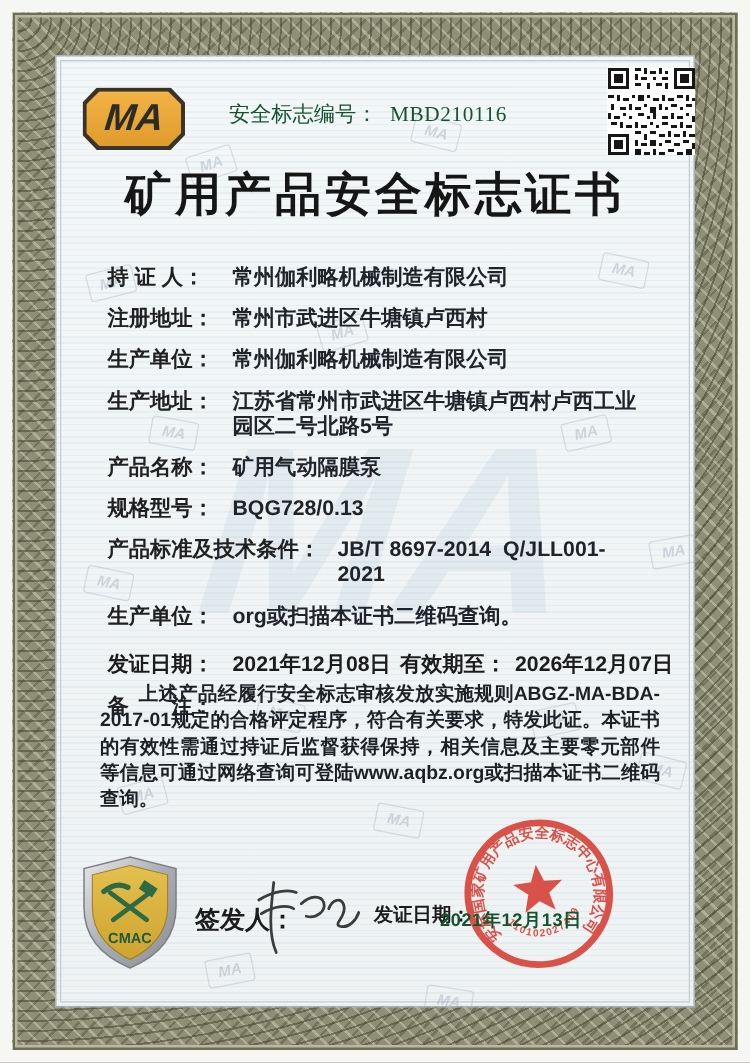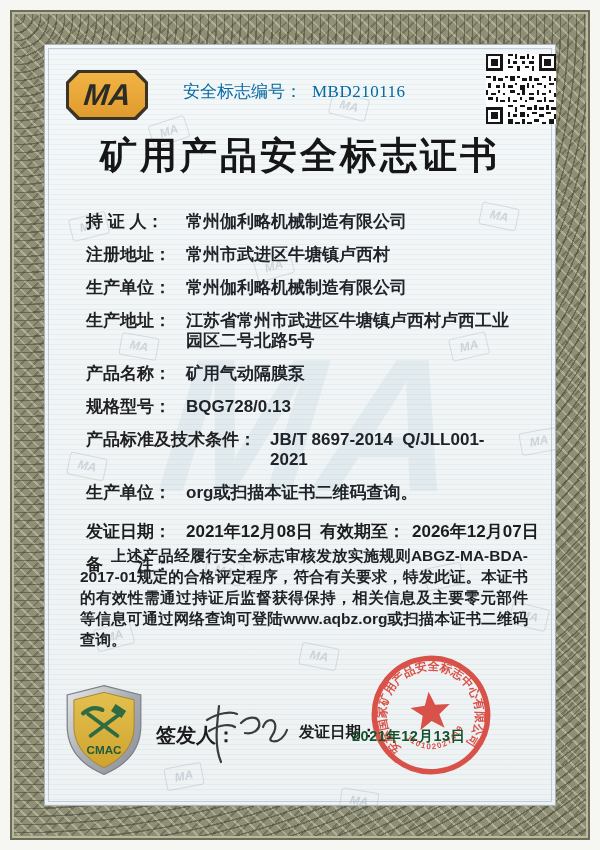--- a/index.html
+++ b/index.html
@@ -28,21 +28,21 @@
   
   .ma-badge{position:absolute;left:66px;top:70px;width:82px;height:50px;z-index:2;
     background:#3a3428;clip-path:polygon(14% 0,86% 0,100% 24%,100% 76%,86% 100%,14% 100%,0 76%,0 24%);
     display:flex;align-items:center;justify-content:center;}
   .ma-badge-inner{width:76px;height:44px;background:linear-gradient(#f2b445,#e09b2d);
     clip-path:polygon(14% 0,86% 0,100% 24%,100% 76%,86% 100%,14% 100%,0 76%,0 24%);
     display:flex;align-items:center;justify-content:center;}
   .ma-badge-text{font-weight:900;font-style:italic;font-size:30px;letter-spacing:0px;
     color:#2b2b28;transform:skewX(-6deg);font-family:"Liberation Sans",sans-serif;}
   .cert-no{position:absolute;left:183px;top:80px;z-index:2;font-family:"Liberation Serif",serif;
-    font-size:17px;color:#0369a1;}
+    font-size:17px;color:#14532d;}
   .cert-no .num{margin-left:10px;letter-spacing:.5px;}
   .qr{position:absolute;left:486px;top:54px;width:70px;height:70px;z-index:2;background:#fff;}
   .title{position:absolute;left:0;top:131px;width:100%;text-align:center;z-index:2;
     font-family:"Liberation Serif",serif;font-weight:900;font-size:37px;color:#161616;letter-spacing:3px;}
   
   .fields{position:absolute;left:86px;top:212px;width:436px;z-index:2;font-size:17px;color:#1c1c1c;}
   .frow{display:flex;margin-bottom:13px;line-height:20px;}
   .frow .lbl{flex:0 0 100px;font-weight:700;color:#202020;}
   .frow .lbl.wide{flex:0 0 auto;margin-right:14px;}
   .frow .val{flex:1;font-weight:600;color:#20242a;white-space:pre-wrap;}

